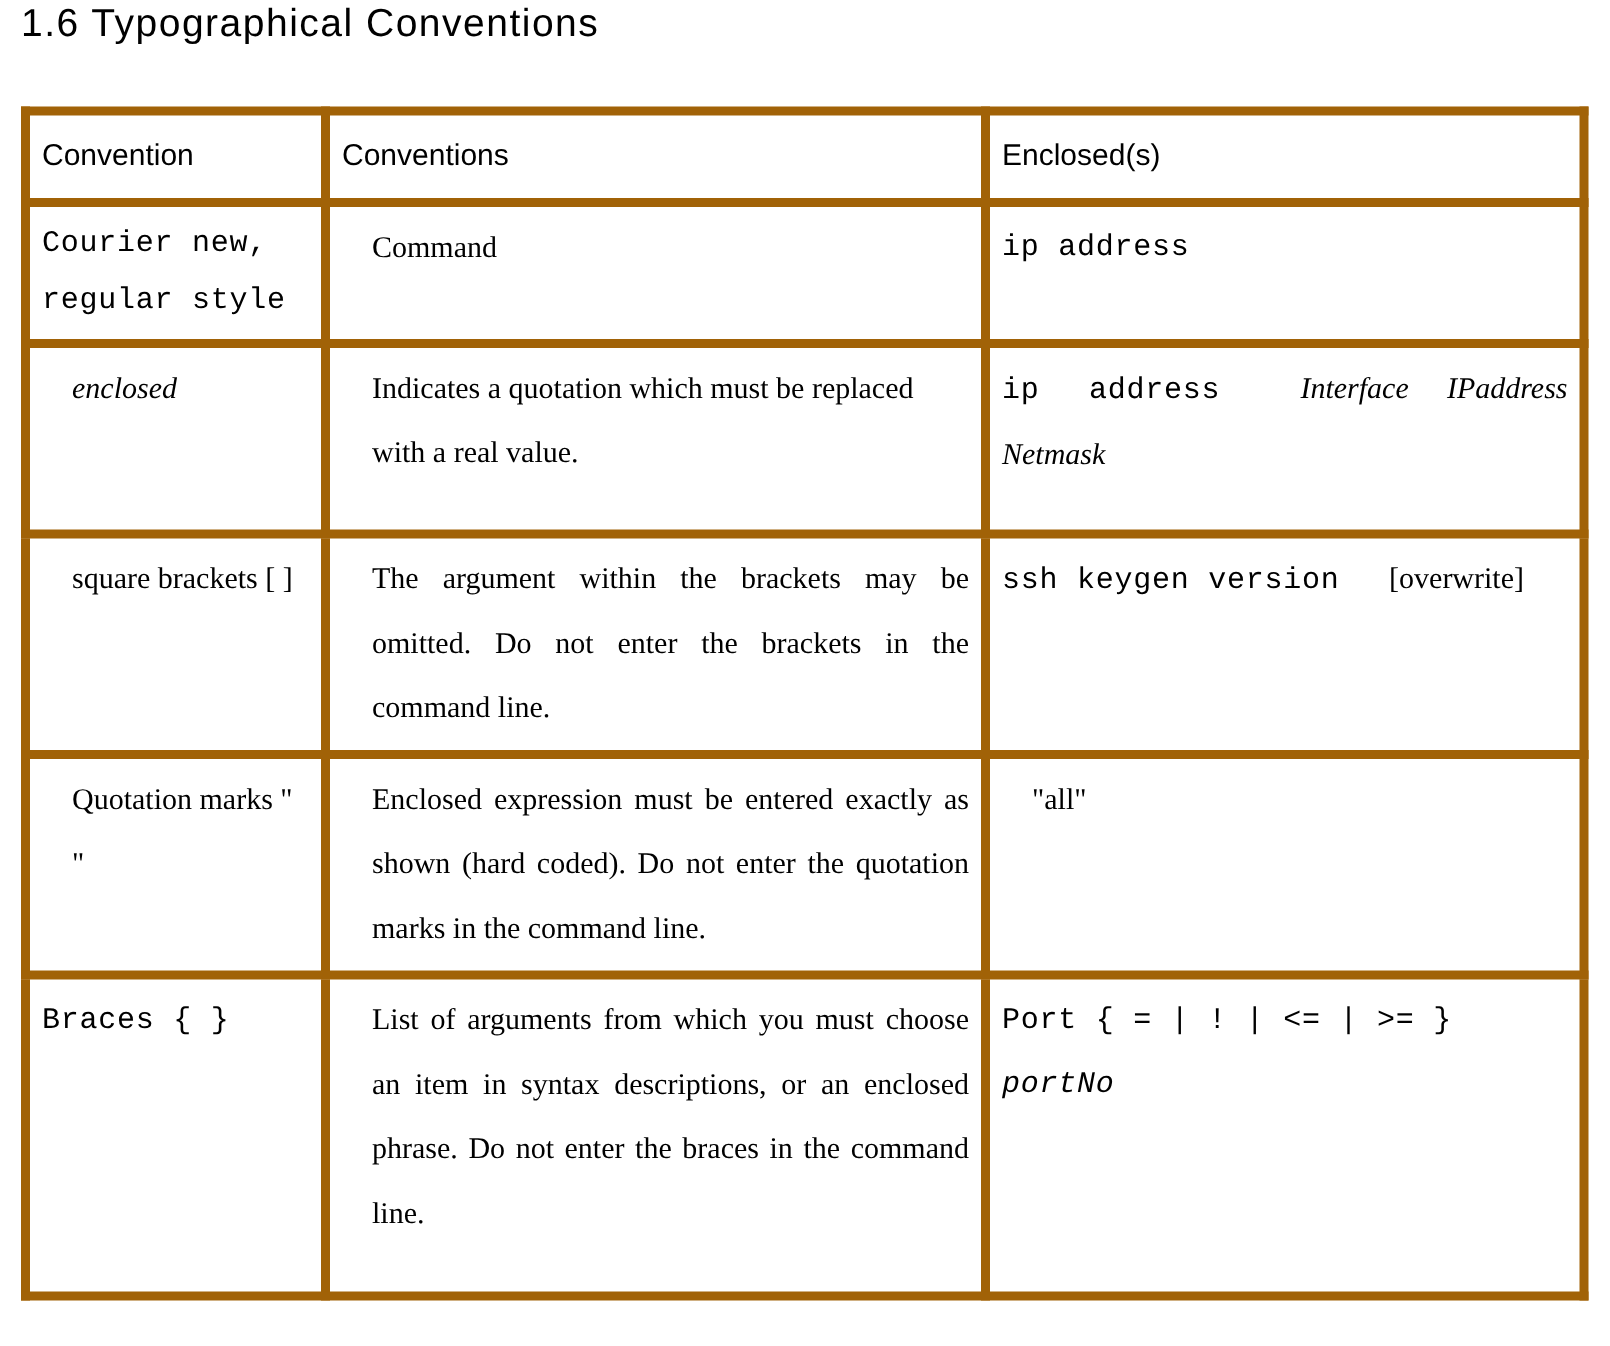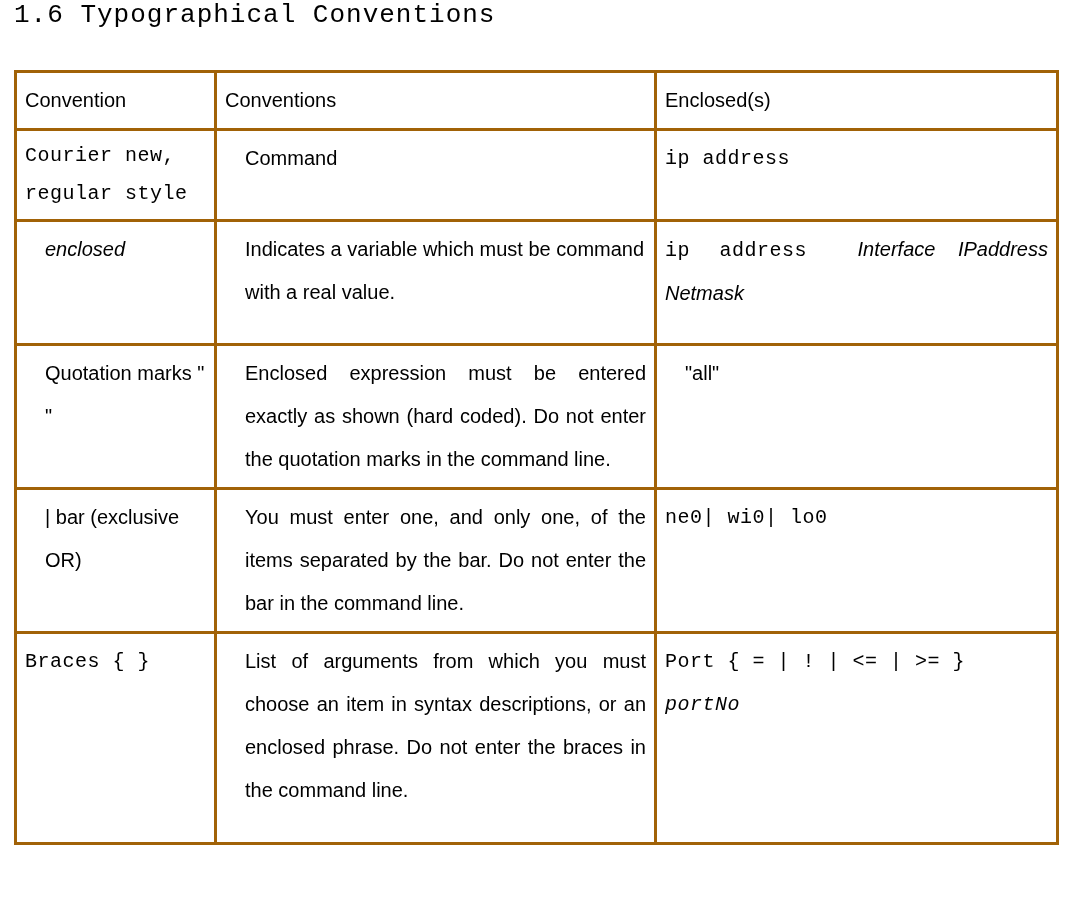--- a/index.html
+++ b/index.html
@@ -9,55 +9,55 @@
     color: #000;
     font-family: Arial, Helvetica, sans-serif;
     font-size: 18px;
   }
   .page {
     width: 1073px;
     box-sizing: border-box;
     padding: 0 14px 40px 14px;
   }
   h1.section {
-    font-family: Liberation Mono, monospace;
+    font-family: Liberation Sans, sans-serif;
     font-weight: normal;
     font-size: 26px;
     margin: 0 0 40px 0;
     letter-spacing: 1px;
   }
   p.intro {
     font-family: "Courier New", Courier, monospace;
     font-size: 22px;
     margin: 0 0 36px 0;
     letter-spacing: 0.5px;
   }
   table {
     border-collapse: collapse;
     width: 100%;
     table-layout: fixed;
   }
   td, th {
-    border: 3px solid #a16207;
+    border: 6px solid #a16207;
     padding: 6px 8px;
     vertical-align: top;
     text-align: left;
     font-weight: normal;
     line-height: 2.15;
     font-size: 20px;
   }
   th { font-family: Arial, Helvetica, sans-serif; }
   col.col1 { width: 200px; }
   col.col2 { width: 440px; }
   col.col3 { }
   .mono {
     font-family: "Courier New", Courier, monospace;
     letter-spacing: 0.5px;
   }
-  .sans { font-family: Liberation Sans, sans-serif; padding-left: 28px; }
+  .sans { font-family: Liberation Serif, serif; padding-left: 28px; }
   .italic { font-style: italic; }
   .justify { text-align: justify; margin-left: 14px; }
   .tight { line-height: 1.9; margin-left: 40px; }
   .bigpad-bottom { padding-bottom: 28px; }
   .midpad-bottom { padding-bottom: 30px; }
 </style>
 </head>
 <body>
 <div class="page">
 
@@ -78,36 +78,36 @@
   </tr>
 
   <tr>
     <td class="mono tight">Courier new, regular style</td>
     <td class="sans">Command</td>
     <td class="mono">ip address</td>
   </tr>
 
   <tr>
     <td class="sans italic bigpad-bottom">enclosed</td>
-    <td class="sans bigpad-bottom">Indicates a variable which must be command with a real value.</td>
+    <td class="sans bigpad-bottom">Indicates a quotation which must be replaced with a real value.</td>
     <td class="bigpad-bottom justify"><span class="mono">ip  address</span><span class="sans italic">  Interface    IPaddress Netmask</span></td>
   </tr>
 
+  <tr>
+    <td class="sans">square brackets [  ]</td>
+    <td class="sans justify">The argument within the brackets may be omitted. Do not enter the brackets in the command line.</td>
+    <td><span class="mono">ssh keygen version</span><span class="sans"> [overwrite]</span></td>
+  </tr>
 
   <tr>
     <td class="sans">Quotation marks " "</td>
     <td class="sans justify">Enclosed expression must be entered exactly as shown (hard coded). Do not enter the quotation marks in the command line.</td>
     <td class="sans">"all"</td>
   </tr>
 
-  <tr>
-    <td class="sans">| bar (exclusive OR)</td>
-    <td class="sans justify">You must enter one, and only one, of the items separated by the bar. Do not enter the bar in the command line.</td>
-    <td class="mono">ne0| wi0| lo0</td>
-  </tr>
 
   <tr>
     <td class="mono midpad-bottom">Braces { }</td>
     <td class="sans justify midpad-bottom">List of arguments from which you must choose an item in syntax descriptions, or an enclosed phrase. Do not enter the braces in the command line.</td>
     <td class="mono midpad-bottom"><span>Port { = | ! | &lt;= | &gt;= } </span><span class="italic">portNo</span></td>
   </tr>
 </tbody>
     </table>
 
 </div>

